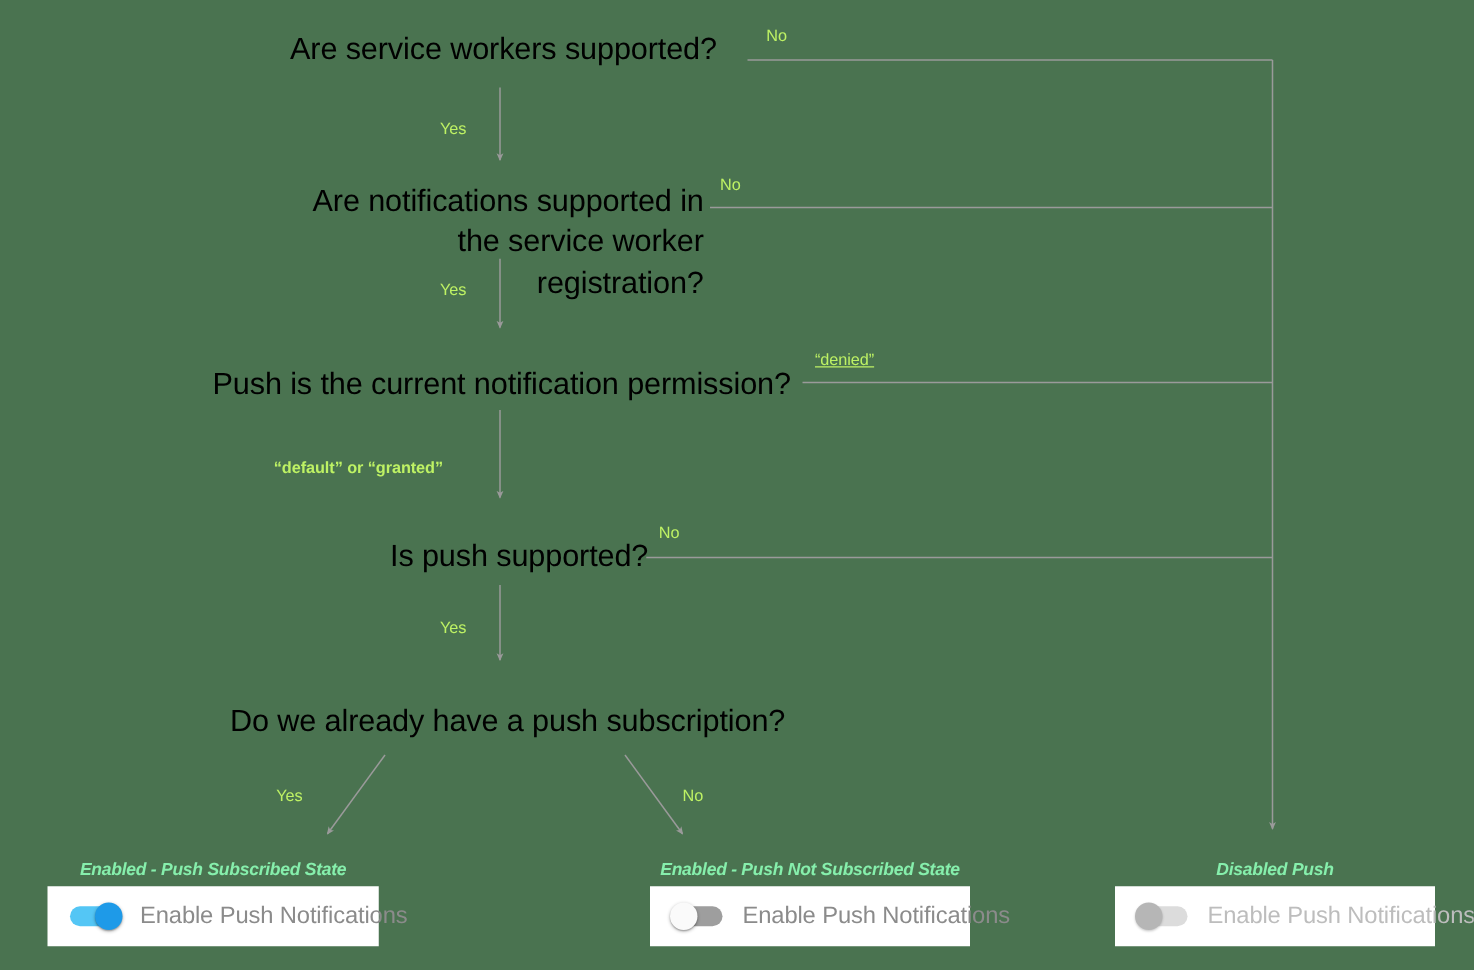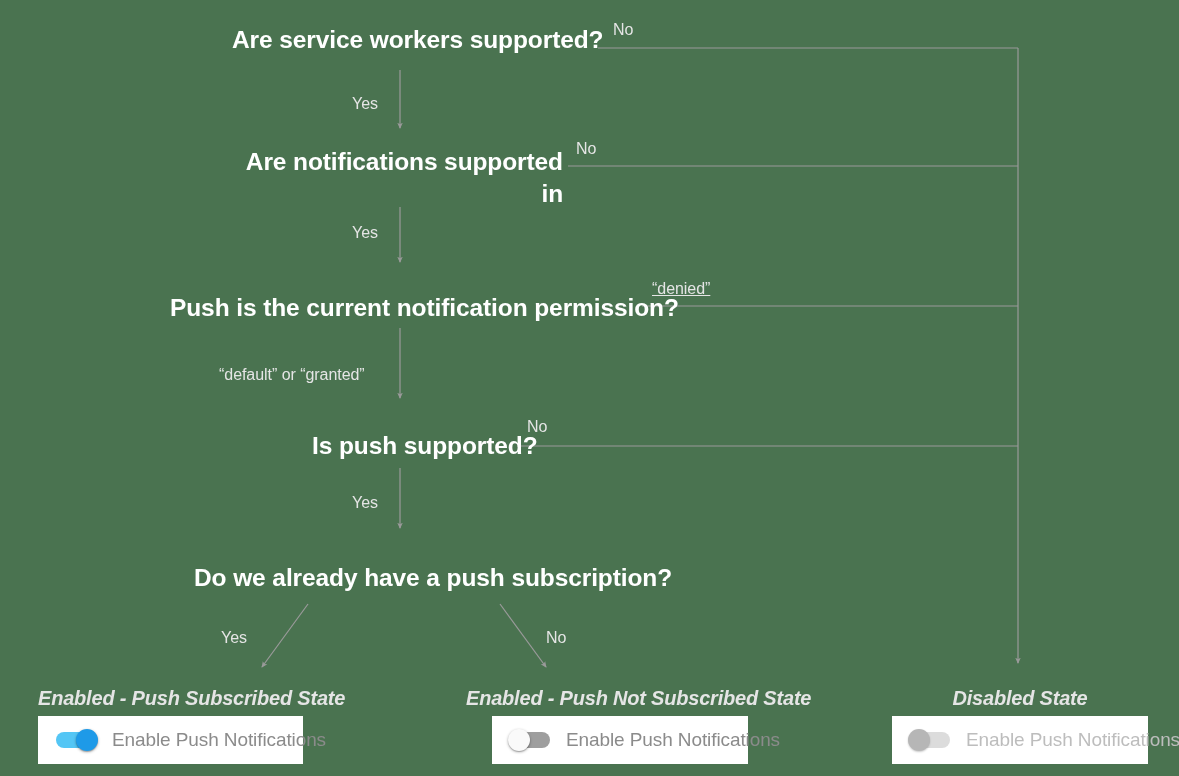--- a/index.html
+++ b/index.html
@@ -21,47 +21,47 @@
   svg.edges {
     position: absolute;
     left: 0;
     top: 0;
     width: 1179px;
     height: 776px;
     pointer-events: none;
   }
   .q {
     position: absolute;
-    color: #ffffff;
+    color: #000000;
     font-size: 24.5px;
-    font-weight: 700;
+    font-weight: 400;
     letter-spacing: -0.1px;
     white-space: nowrap;
     line-height: 1.32;
   }
   .q.two-line {
     white-space: normal;
     text-align: right;
   }
   .elabel {
     position: absolute;
-    color: #e5e5e5;
-    font-size: 16px;
+    color: #bef264;
+    font-size: 13px;
     font-weight: 400;
     white-space: nowrap;
     letter-spacing: -0.05px;
   }
   .state-group {
     position: absolute;
   }
   .state-title {
-    color: #e5e5e5;
+    color: #86efac;
     font-style: italic;
     font-weight: bold;
-    font-size: 20px;
+    font-size: 14px;
     white-space: nowrap;
     text-align: center;
     margin-bottom: 6px;
     letter-spacing: -0.2px;
   }
   .toggle-card {
     background: #ffffff;
     display: flex;
     align-items: center;
     padding: 14px 18px 14px 16px;
@@ -135,67 +135,68 @@
     <g stroke="#9a9a9a" stroke-width="1.2" fill="none">
       <line x1="308" y1="604" x2="262" y2="667" marker-end="url(#arrow)"></line>
       <line x1="500" y1="604" x2="546" y2="667" marker-end="url(#arrow)"></line>
     </g>
   </svg>
 
   <div class="q" style="left:232px; top:24px;">Are service workers supported?</div>
 
   <div class="q two-line" style="left:238px; top:146px; width:325px;">
     <div>Are notifications supported in</div>
+    <div>the service worker registration?</div>
   </div>
 
   <div class="q" style="left:170px; top:292px;">Push is the current notification permission?</div>
 
   <div class="q" style="left:299px; top:430px;margin-left:13px;">Is push supported?</div>
 
-  <div class="q" style="left:184px; top:562px;margin-left:10px;">Do we already have a push subscription?</div>
+  <div class="q" style="left:184px; top:562px;">Do we already have a push subscription?</div>
 
   <div class="elabel" style="left:352px; top:95px;">Yes</div>
   <div class="elabel" style="left:613px; top:21px;">No</div>
 
   <div class="elabel" style="left:352px; top:224px;">Yes</div>
   <div class="elabel" style="left:576px; top:140px;">No</div>
 
-  <div class="elabel" style="left:219px; top:366px;">“default” or “granted”</div>
+  <div class="elabel" style="left:219px; top:366px;font-weight:bold;">“default” or “granted”</div>
   <div class="elabel" style="left:652px; top:280px;text-decoration:underline;">“denied”</div>
 
   <div class="elabel" style="left:352px; top:494px;">Yes</div>
   <div class="elabel" style="left:527px; top:418px;">No</div>
 
   <div class="elabel" style="left:221px; top:629px;">Yes</div>
   <div class="elabel" style="left:546px; top:629px;">No</div>
 
   <div class="state-group" style="left:38px; top:687px; width:265px;">
     <div class="state-title">Enabled - Push Subscribed State</div>
     <div class="toggle-card">
       <div class="switch on">
         <div class="track"></div>
         <div class="thumb"></div>
       </div>
       <div class="toggle-label">Enable Push Notifications</div>
     </div>
   </div>
 
-  <div class="state-group" style="left:466px; top:687px; width:308px;">
+  <div class="state-group" style="left:494px; top:687px; width:308px;">
     <div class="state-title">Enabled - Push Not Subscribed State</div>
     <div class="toggle-card" style="margin-left:26px; width:256px;">
       <div class="switch off">
         <div class="track"></div>
         <div class="thumb"></div>
       </div>
       <div class="toggle-label">Enable Push Notifications</div>
     </div>
   </div>
 
   <div class="state-group" style="left:892px; top:687px; width:256px;">
-    <div class="state-title">Disabled State</div>
+    <div class="state-title">Disabled Push</div>
     <div class="toggle-card">
       <div class="switch disabled">
         <div class="track"></div>
         <div class="thumb"></div>
       </div>
       <div class="toggle-label dim">Enable Push Notifications</div>
     </div>
   </div>
 
 </div>

